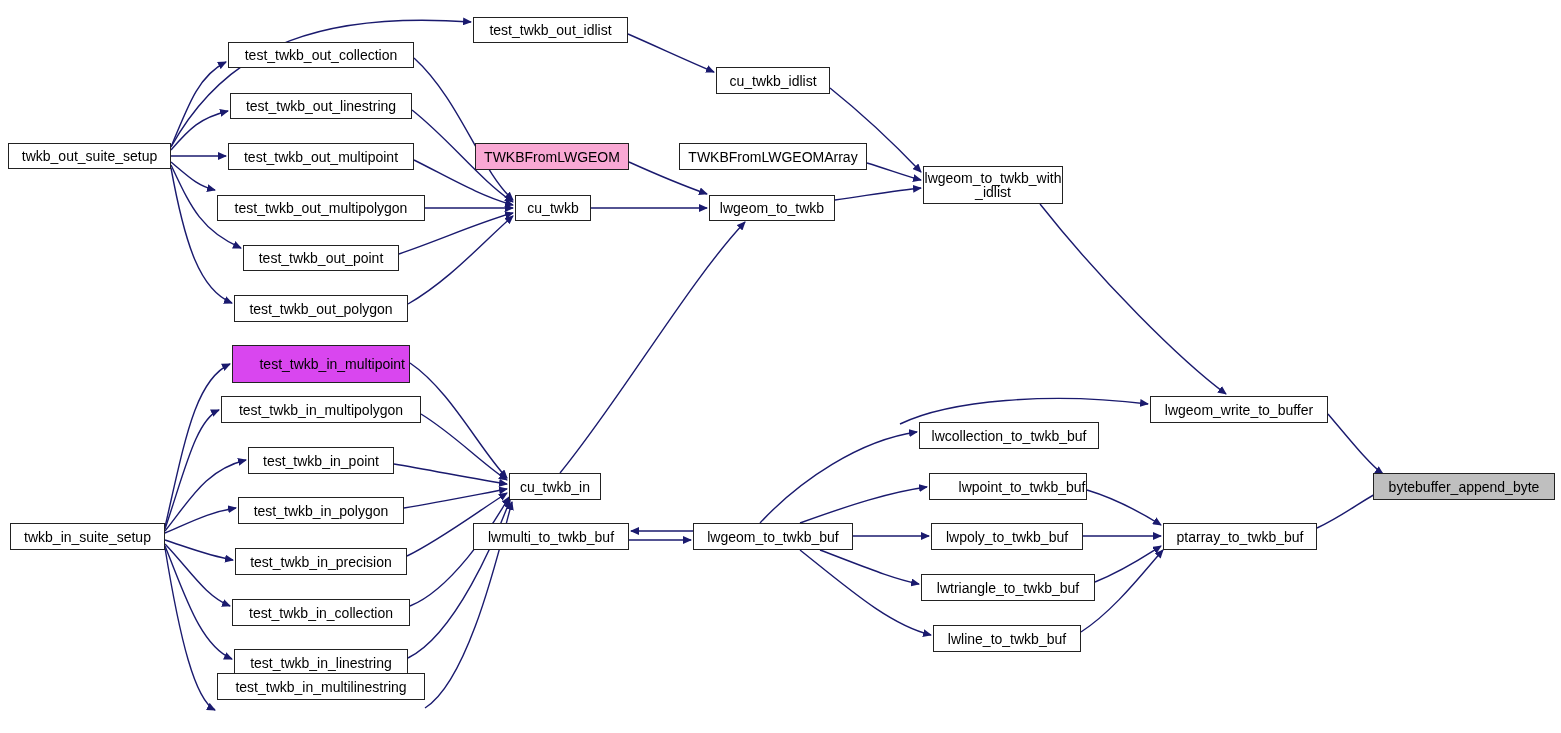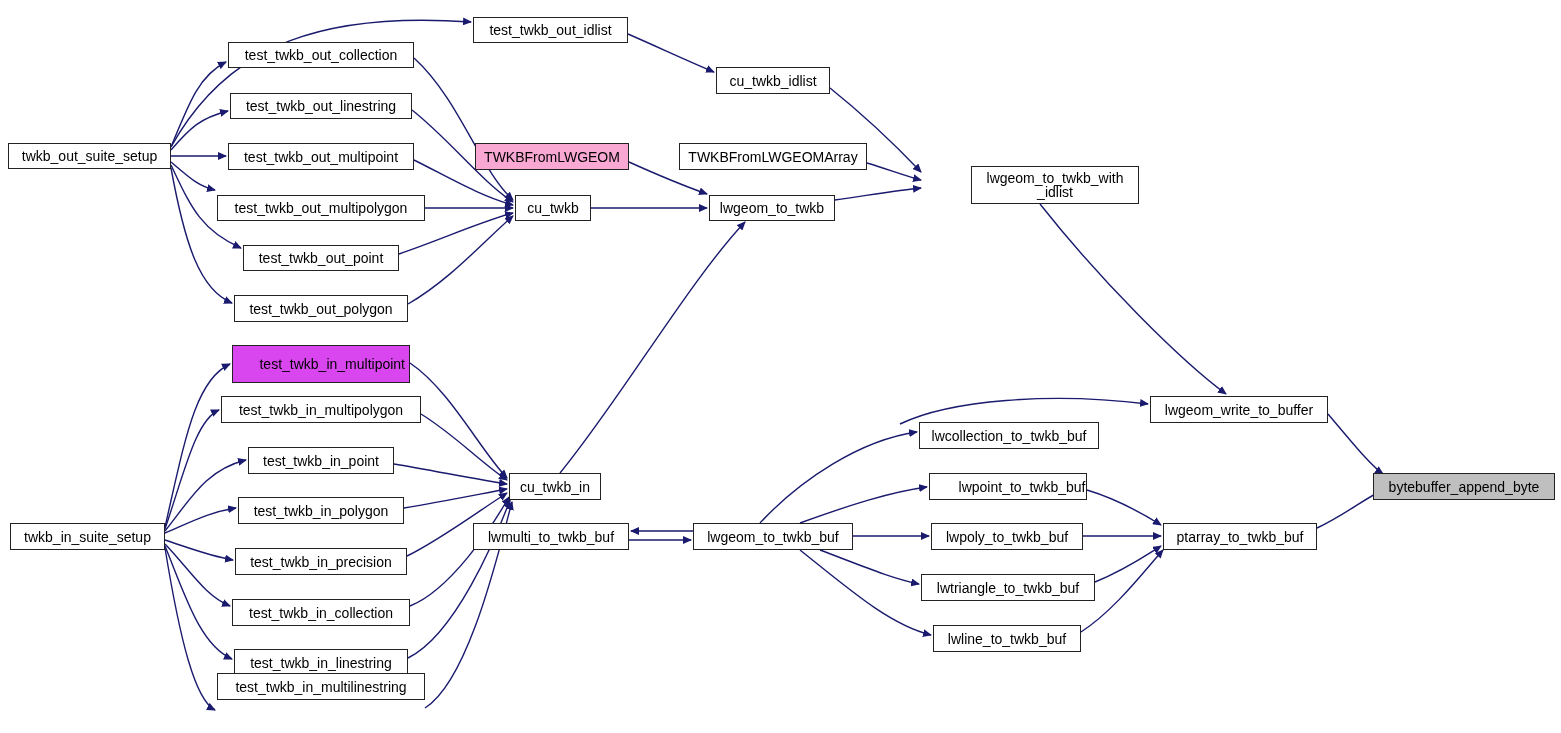--- a/index.html
+++ b/index.html
@@ -116,21 +116,21 @@
       <div class="node" style="left: 230px; top: 93px; width: 182px; height: 26px; border-color: rgb(34, 34, 34); background: rgb(255, 255, 255);"><span>test_twkb_out_linestring</span></div>
       <div class="node" style="left: 228px; top: 143px; width: 186px; height: 27px; border-color: rgb(34, 34, 34); background: rgb(255, 255, 255);"><span>test_twkb_out_multipoint</span></div>
       <div class="node" style="left: 217px; top: 195px; width: 208px; height: 26px; border-color: rgb(34, 34, 34); background: rgb(255, 255, 255);"><span>test_twkb_out_multipolygon</span></div>
       <div class="node" style="left: 243px; top: 245px; width: 156px; height: 26px; border-color: rgb(34, 34, 34); background: rgb(255, 255, 255);"><span>test_twkb_out_point</span></div>
       <div class="node" style="left: 234px; top: 295px; width: 174px; height: 27px; border-color: rgb(34, 34, 34); background: rgb(255, 255, 255);"><span>test_twkb_out_polygon</span></div>
       <div class="node" style="left: 515px; top: 195px; width: 76px; height: 26px; border-color: rgb(34, 34, 34); background: rgb(255, 255, 255);"><span>cu_twkb</span></div>
       <div class="node" style="left: 716px; top: 67px; width: 114px; height: 27px; border-color: rgb(34, 34, 34); background: rgb(255, 255, 255);"><span>cu_twkb_idlist</span></div>
       <div class="node" style="left: 475px; top: 143px; width: 154px; height: 27px; border-color: rgb(34, 34, 34); background: #f9a8d4;"><span>TWKBFromLWGEOM</span></div>
       <div class="node" style="left: 679px; top: 143px; width: 188px; height: 27px; border-color: rgb(34, 34, 34); background: rgb(255, 255, 255);"><span>TWKBFromLWGEOMArray</span></div>
       <div class="node" style="left: 709px; top: 195px; width: 126px; height: 26px; border-color: rgb(34, 34, 34); background: rgb(255, 255, 255);"><span>lwgeom_to_twkb</span></div>
-      <div class="node" style="left: 923px; top: 166px; width: 168px; height: 38px; border-color: rgb(34, 34, 34); background: rgb(255, 255, 255); margin-left: 48px;"><span>lwgeom_to_twkb_with
+      <div class="node" style="left: 923px; top: 166px; width: 140px; height: 38px; border-color: rgb(34, 34, 34); background: rgb(255, 255, 255);"><span>lwgeom_to_twkb_with
 _idlist</span></div>
       <div class="node" style="left: 1150px; top: 396px; width: 178px; height: 27px; border-color: rgb(34, 34, 34); background: rgb(255, 255, 255);"><span>lwgeom_write_to_buffer</span></div>
       <div class="node highlight" style="left: 1373px; top: 473px; width: 182px; height: 27px; border-color: rgb(34, 34, 34); background: rgb(191, 191, 191);"><span>bytebuffer_append_byte</span></div>
       <div class="node" style="left: 232px; top: 345px; width: 178px; height: 38px; border-color: rgb(34, 34, 34); background: #d946ef; justify-content: flex-end;"><span>test_twkb_in_multipoint</span></div>
       <div class="node" style="left: 221px; top: 396px; width: 200px; height: 27px; border-color: rgb(34, 34, 34); background: rgb(255, 255, 255);"><span>test_twkb_in_multipolygon</span></div>
       <div class="node" style="left: 248px; top: 447px; width: 146px; height: 27px; border-color: rgb(34, 34, 34); background: rgb(255, 255, 255);"><span>test_twkb_in_point</span></div>
       <div class="node" style="left: 238px; top: 497px; width: 166px; height: 27px; border-color: rgb(34, 34, 34); background: rgb(255, 255, 255); justify-content: center;"><span>test_twkb_in_polygon</span></div>
       <div class="node" style="left: 235px; top: 548px; width: 172px; height: 27px; border-color: rgb(34, 34, 34); background: rgb(255, 255, 255);"><span>test_twkb_in_precision</span></div>
       <div class="node" style="left: 232px; top: 599px; width: 178px; height: 27px; border-color: rgb(34, 34, 34); background: rgb(255, 255, 255);"><span>test_twkb_in_collection</span></div>
       <div class="node" style="left: 234px; top: 649px; width: 174px; height: 27px; border-color: rgb(34, 34, 34); background: rgb(255, 255, 255);"><span>test_twkb_in_linestring</span></div>

